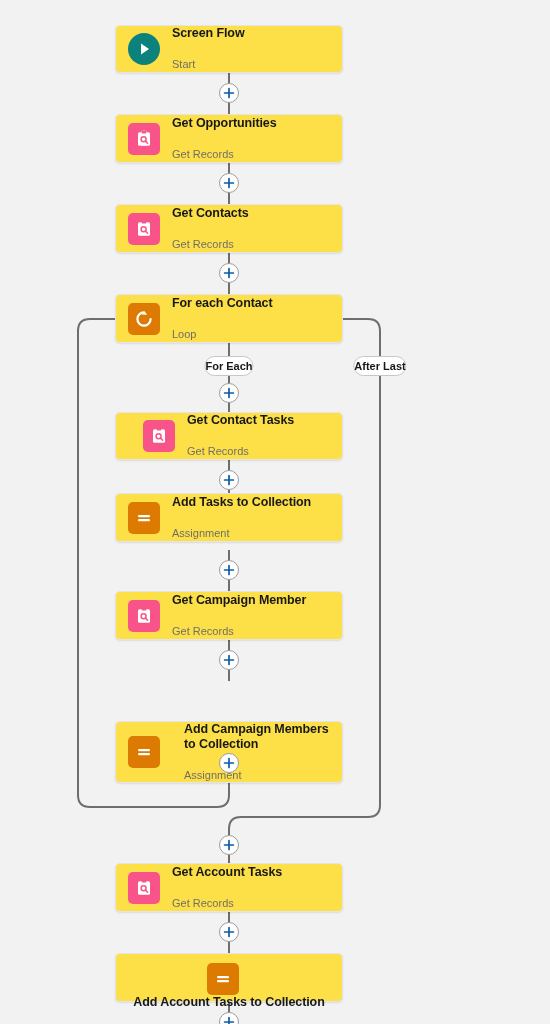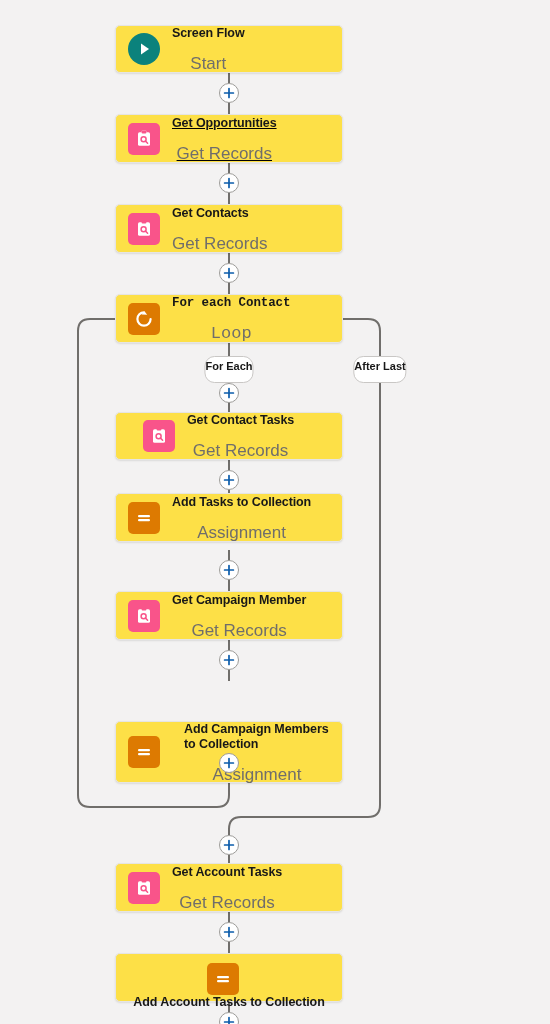--- a/index.html
+++ b/index.html
@@ -67,25 +67,24 @@
 
   .node-title {
     font-size: 12.5px;
     font-weight: bold;
     color: #181818;
     line-height: 15px;
     letter-spacing: -0.1px;
   }
 
   .node-sub {
-    font-size: 17px;
+    font-size: 11px;
     color: #706e6b;
     line-height: 16px;
     margin-top: 15px;
-    text-align: center;
   }
 
   
   .plus {
     position: absolute;
     width: 20px;
     height: 20px;
     margin-left: -10px;
     border-radius: 50%;
     background: #ffffff;
@@ -93,21 +92,21 @@
     display: flex;
     align-items: center;
     justify-content: center;
     z-index: 6;
   }
   .plus svg { display: block; }
 
   
   .pill {
     position: absolute;
-    height: 27px;
+    height: 20px;
     padding: 0 0;
     background: #ffffff;
     border: 1px solid #c9c7c5;
     border-radius: 10px;
     font-size: 11px;
     font-weight: bold;
     color: #181818;
     line-height: 18px;
     white-space: nowrap;
     transform: translateX(-50%);
@@ -157,21 +156,21 @@
       <svg width="18" height="18" viewBox="0 0 18 18">
           <path d="M6 3.6 L14 9 L6 14.4 Z" fill="#ffffff"></path>
         </svg>
     </div>
     <div class="node-text">
       <div class="node-title">Screen Flow</div>
       <div class="node-sub">Start</div>
     </div>
   </div>
 
-  <div class="node" style="top:114px;height:49px;text-decoration:underline;">
+  <div class="node" style="top:114px;height:49px;">
     <div class="node-icon icon-getrecords">
       <svg width="20" height="20" viewBox="0 0 20 20">
         <rect x="4" y="3.2" width="12" height="13.6" rx="1.6" fill="#ffffff"></rect>
         <rect x="7.6" y="1.6" width="4.8" height="2.8" rx="1" fill="#ffffff"></rect>
         <rect x="7.6" y="1.6" width="4.8" height="2.8" rx="1" fill="#f9548a"></rect>
         <circle cx="9.6" cy="10.2" r="2.5" fill="none" stroke="#f9548a" stroke-width="1.5"></circle>
         <line x1="11.5" y1="12.1" x2="13.6" y2="14.2" stroke="#f9548a" stroke-width="1.5" stroke-linecap="round"></line>
       </svg>
     </div>
     <div class="node-text">
@@ -188,21 +187,21 @@
         <circle cx="9.6" cy="10.2" r="2.5" fill="none" stroke="#f9548a" stroke-width="1.5"></circle>
         <line x1="11.5" y1="12.1" x2="13.6" y2="14.2" stroke="#f9548a" stroke-width="1.5" stroke-linecap="round"></line>
       </svg>
     </div>
     <div class="node-text">
       <div class="node-title">Get Contacts</div>
       <div class="node-sub">Get Records</div>
     </div>
   </div>
 
-  <div class="node" style="top:294px;height:49px;font-family:Liberation Mono, monospace;">
+  <div class="node" style="top:294px;height:49px;">
     <div class="node-icon icon-loop">
       <svg width="20" height="20" viewBox="0 0 20 20">
         <path d="M10 3.4 a6.6 6.6 0 1 0 6.6 6.6" fill="none" stroke="#ffffff" stroke-width="2.2" stroke-linecap="round"></path>
         <path d="M7.6 5.6 L10.6 2.4 L13.2 5.8 Z" fill="#ffffff"></path>
       </svg>
     </div>
     <div class="node-text">
       <div class="node-title">For each Contact</div>
       <div class="node-sub">Loop</div>
     </div>

